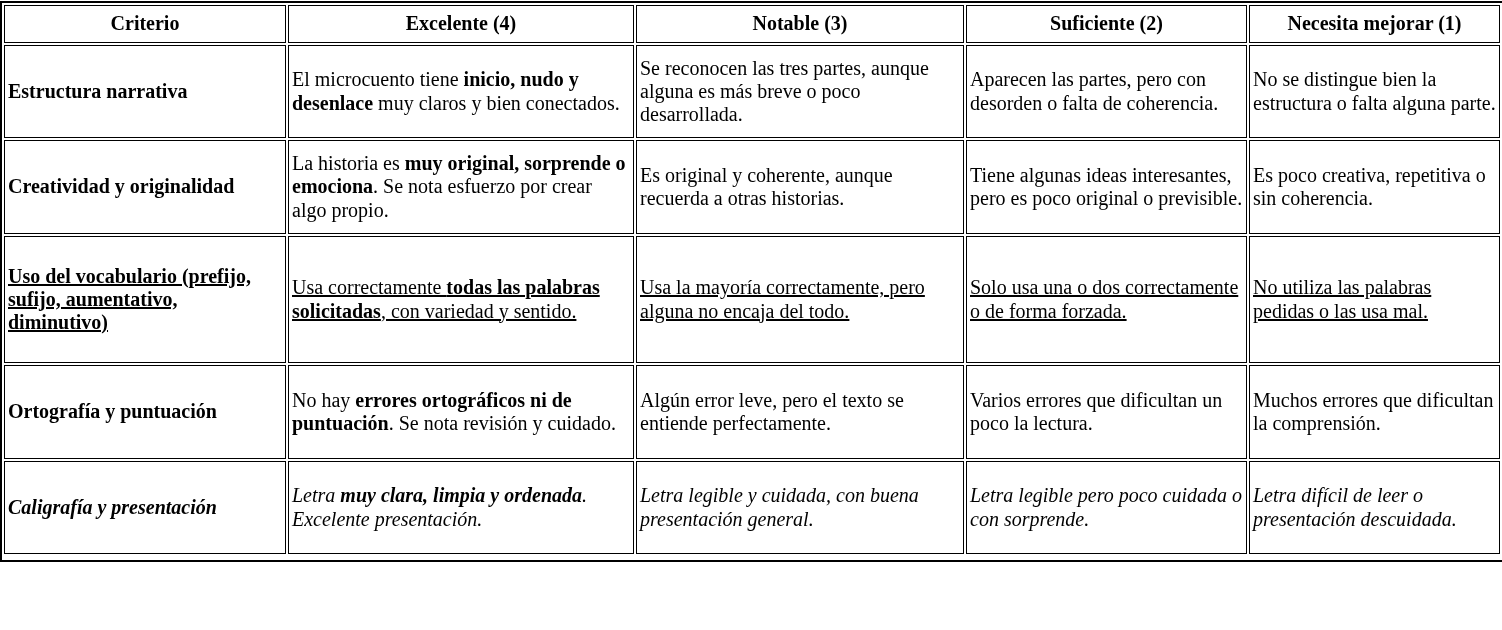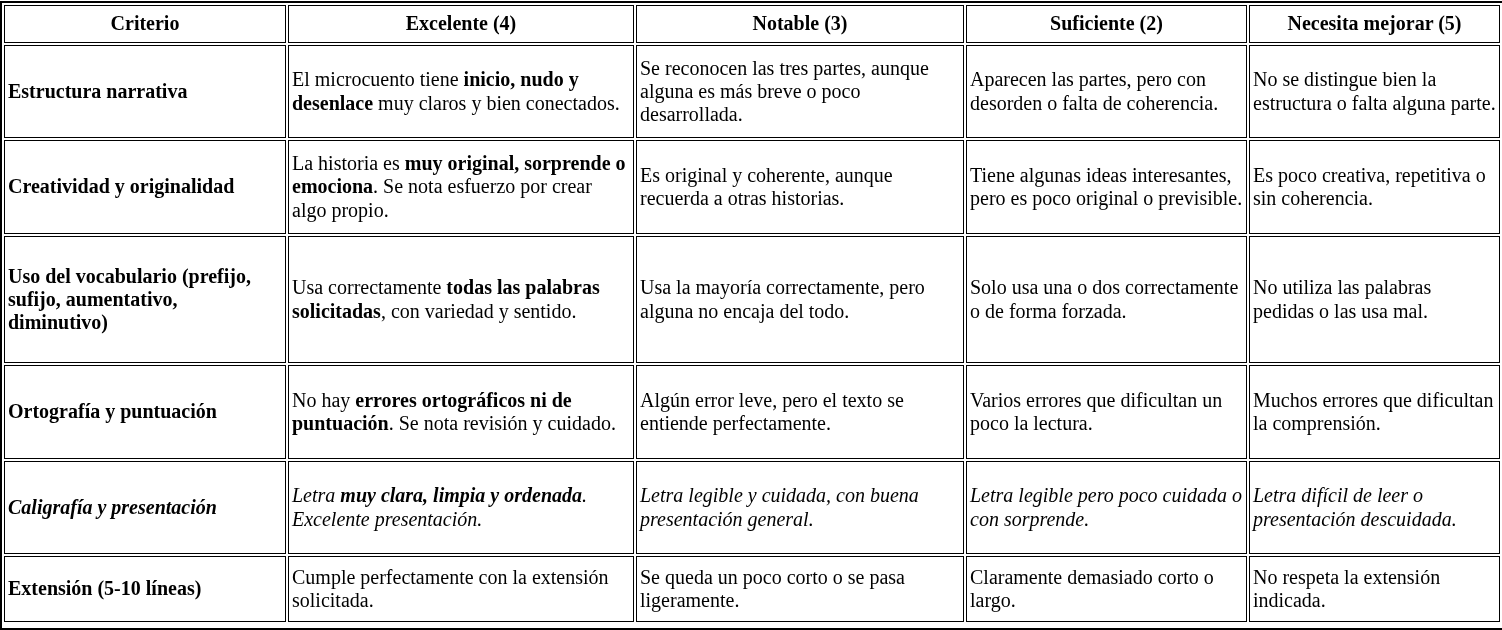--- a/index.html
+++ b/index.html
@@ -44,21 +44,21 @@
   tbody th.criterio {
     font-weight: bold;
     text-align: left;
   }
   tbody td {
     font-weight: normal;
     text-align: left;
   }
   tbody tr:nth-child(1) { height: 93px; }
   tbody tr:nth-child(2) { height: 94px; }
-  tbody tr:nth-child(3) { height: 127px; }
+  tbody tr:nth-child(3) { height: 127px; text-decoration: underline; }
   tbody tr:nth-child(4) { height: 94px; margin-left: 28px; }
   tbody tr:nth-child(5) { height: 93px; font-style: italic; }
   tbody tr:nth-child(6) { height: 66px; }
 </style>
 </head>
 <body>
 
 <div class="page">
   <table class="rubric">
     <colgroup>
@@ -67,21 +67,21 @@
       <col style="width:328px">
       <col style="width:281px">
       <col style="width:251px">
     </colgroup>
     <thead>
       <tr>
           <th>Criterio</th>
           <th>Excelente (4)</th>
           <th>Notable (3)</th>
           <th>Suficiente (2)</th>
-          <th>Necesita mejorar (5)</th>
+          <th>Necesita mejorar (1)</th>
         </tr>
     </thead>
     <tbody>
         <tr>
           <th class="criterio">Estructura narrativa</th>
           <td>El microcuento tiene <b>inicio, nudo y desenlace</b> muy claros y bien conectados.</td>
           <td>Se reconocen las tres partes, aunque alguna es más breve o poco desarrollada.</td>
           <td>Aparecen las partes, pero con desorden o falta de coherencia.</td>
           <td>No se distingue bien la estructura o falta alguna parte.</td>
         </tr>
@@ -106,22 +106,15 @@
           <td>Varios errores que dificultan un poco la lectura.</td>
           <td>Muchos errores que dificultan la comprensión.</td>
         </tr>
         <tr>
           <th class="criterio">Caligrafía y presentación</th>
           <td>Letra <b>muy clara, limpia y ordenada</b>. Excelente presentación.</td>
           <td>Letra legible y cuidada, con buena presentación general.</td>
           <td>Letra legible pero poco cuidada o con sorprende.</td>
           <td>Letra difícil de leer o presentación descuidada.</td>
         </tr>
-        <tr>
-          <th class="criterio">Extensión (5-10 líneas)</th>
-          <td>Cumple perfectamente con la extensión solicitada.</td>
-          <td>Se queda un poco corto o se pasa ligeramente.</td>
-          <td>Claramente demasiado corto o largo.</td>
-          <td>No respeta la extensión indicada.</td>
-        </tr>
       </tbody>
   </table>
 </div>
 
 </body></html>

